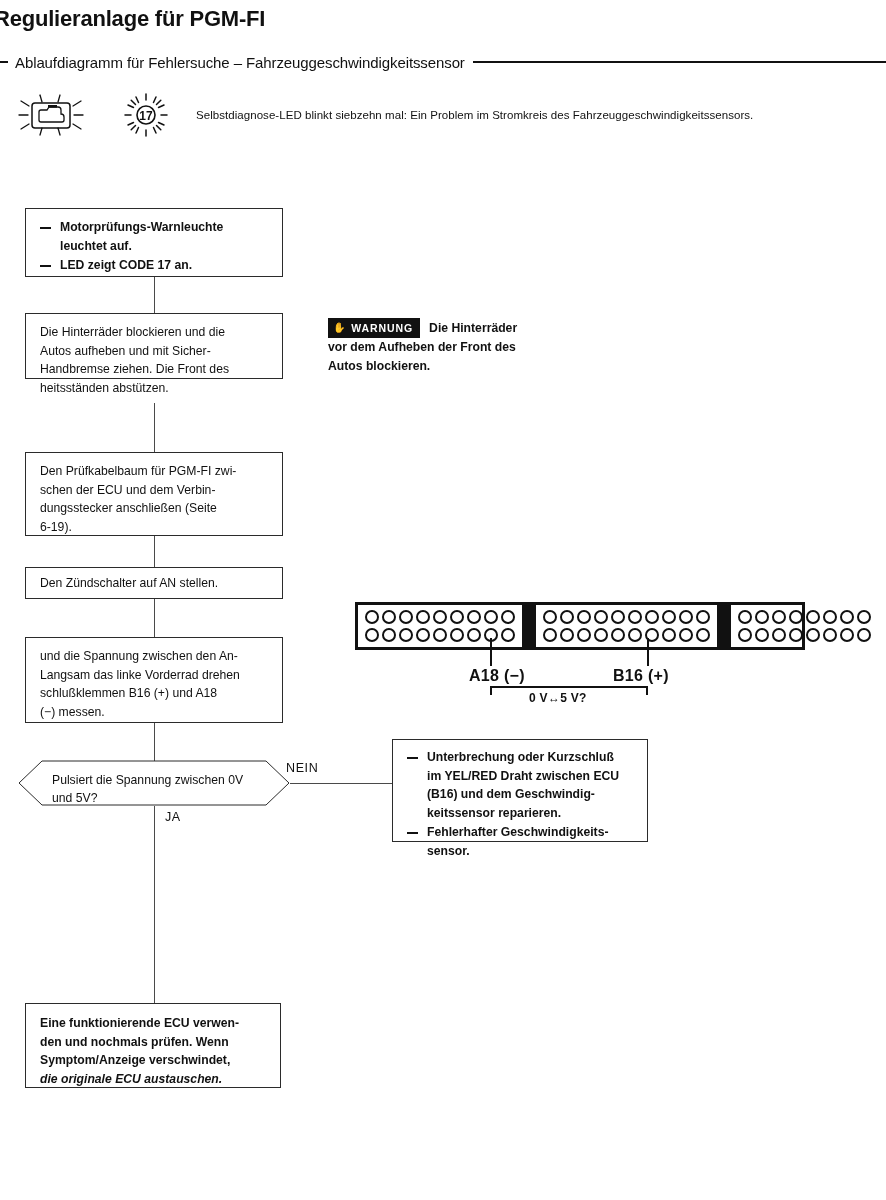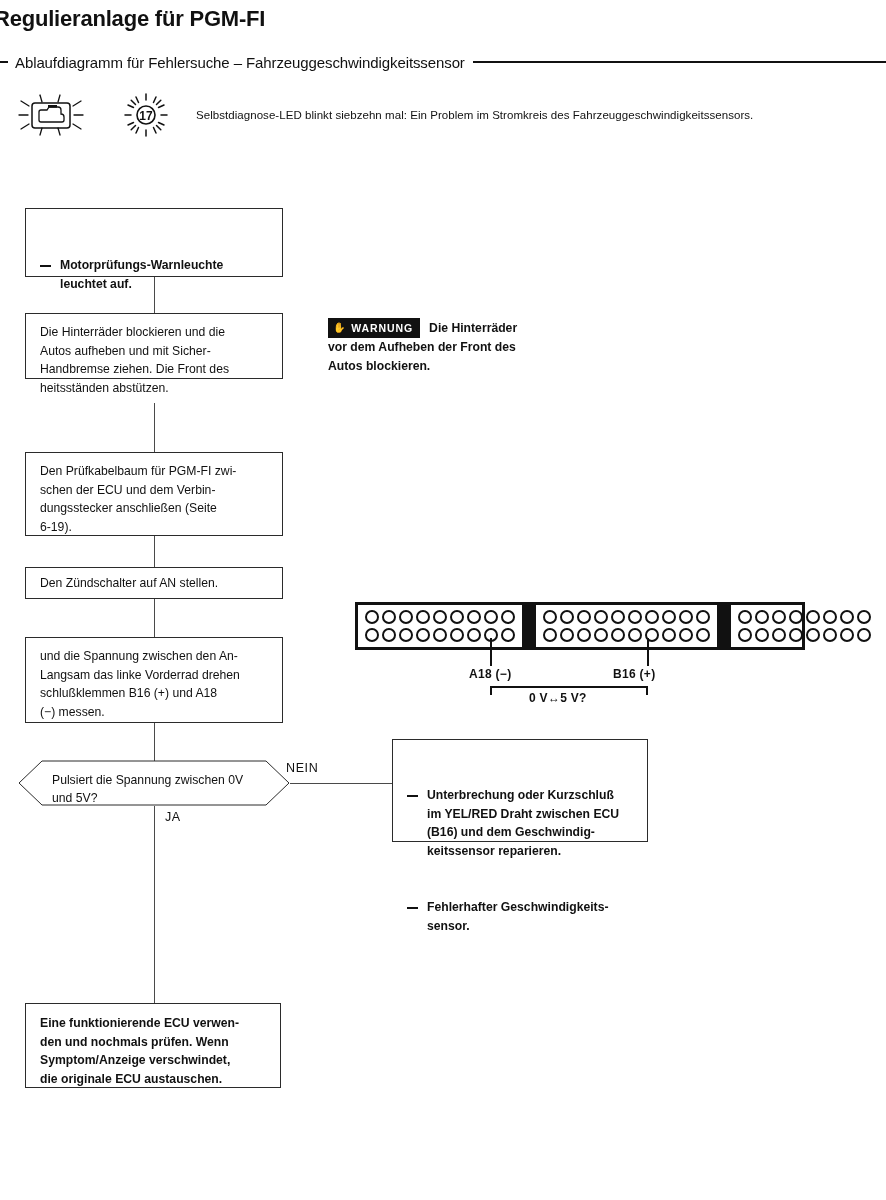--- a/index.html
+++ b/index.html
@@ -111,21 +111,20 @@
   
   .dash-list {
     list-style: none;
     margin: 0;
     padding: 0;
   }
   .dash-list li {
     position: relative;
     padding-left: 20px;
     margin-bottom: 1px;
-    margin-top: 38px;
   }
   .dash-list li .d {
     position: absolute;
     left: 0;
     top: 0.72em;
     width: 11px;
     height: 2px;
     background: #111;
   }
   .dash-list li .t {
@@ -227,21 +226,21 @@
     flex: none;
   }
 
   .pin-lead {
     position: absolute;
     width: 1.6px;
     background: #111;
   }
   .pin-label {
     position: absolute;
-    font-size: 12px;
+    font-size: 16px;
     font-weight: bold;
     white-space: nowrap;
     letter-spacing: 0.3px;
   }
   .bracket {
     position: absolute;
   }
   .bracket .bh {
     position: absolute;
     height: 1.8px;
@@ -508,16 +507,16 @@
         <span class="t">Fehlerhafter Geschwindigkeits-</span>
         <span class="t">sensor.</span>
       </li>
     </ul>
   </div>
 
   <div class="fbox bold" style="left:25px; top:1003px; width:256px; height:85px; padding-top:10px;">
     <span class="line" style="display: block;">Eine funktionierende ECU verwen-</span>
     <span class="line" style="display: block;">den und nochmals prüfen. Wenn</span>
     <span class="line" style="display: block;">Symptom/Anzeige verschwindet,</span>
-    <span class="line" style="display: block;">die originale ECU austauschen.</span>
+    <span class="line" style="display: block; font-style: italic;">die originale ECU austauschen.</span>
   </div>
 
 </div>
 
 </body></html>

